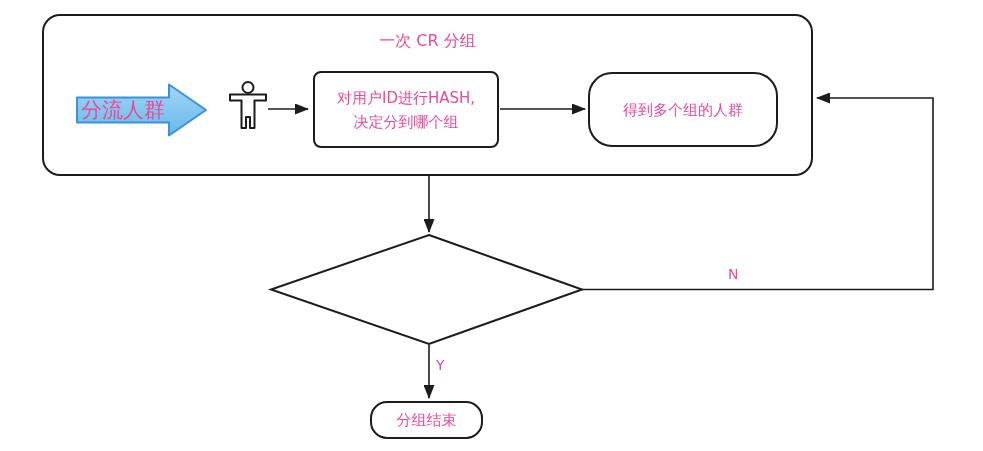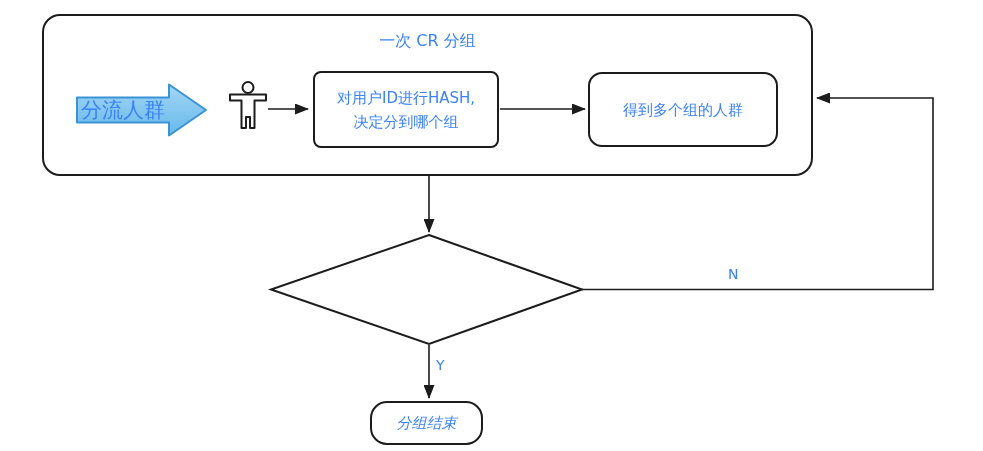--- a/index.html
+++ b/index.html
@@ -2,21 +2,21 @@
 <html><head>
 <meta charset="utf-8">
 <style>
   html, body { margin: 0; padding: 0; background: #ffffff; }
   .canvas {
     position: relative;
     width: 983px;
     height: 451px;
     background: #ffffff;
     font-family: "DejaVu Sans", "Liberation Sans", sans-serif;
-    color: #3b82f6;
+    color: #ec4899;
     overflow: hidden;
     --line: #1c1c1c;
   }
   .overlay {
     position: absolute;
     left: 0; top: 0;
     width: 983px; height: 451px;
   }
   .ln { stroke: var(--line); stroke-width: 1.6; fill: none; }
   .shape { stroke: var(--line); stroke-width: 2; fill: #ffffff; }
@@ -44,22 +44,22 @@
     box-sizing: border-box;
     display: flex;
     align-items: center;
     justify-content: center;
     text-align: center;
     white-space: pre-line;
     font-size: 15px;
     line-height: 1.6;
   }
   .node-hash   { left: 313px; top: 71px;  width: 186px; height: 77px; border-radius: 8px; }
-  .node-groups { left: 588px; top: 72px;  width: 190px; height: 75px; border-radius: 14px; }
-  .node-end    { left: 370px; top: 401px; width: 113px; height: 44px; border-radius: 17px; font-style: italic; }
+  .node-groups { left: 588px; top: 72px;  width: 190px; height: 75px; border-radius: 24px; }
+  .node-end    { left: 370px; top: 401px; width: 113px; height: 38px; border-radius: 17px; }
   .decision-text {
     position: absolute;
     left: 271px; top: 266px;
     width: 311px;
     text-align: center;
     white-space: pre-line;
     font-size: 14.5px;
     line-height: 1.65;
   }
   .arrow-node-label {

